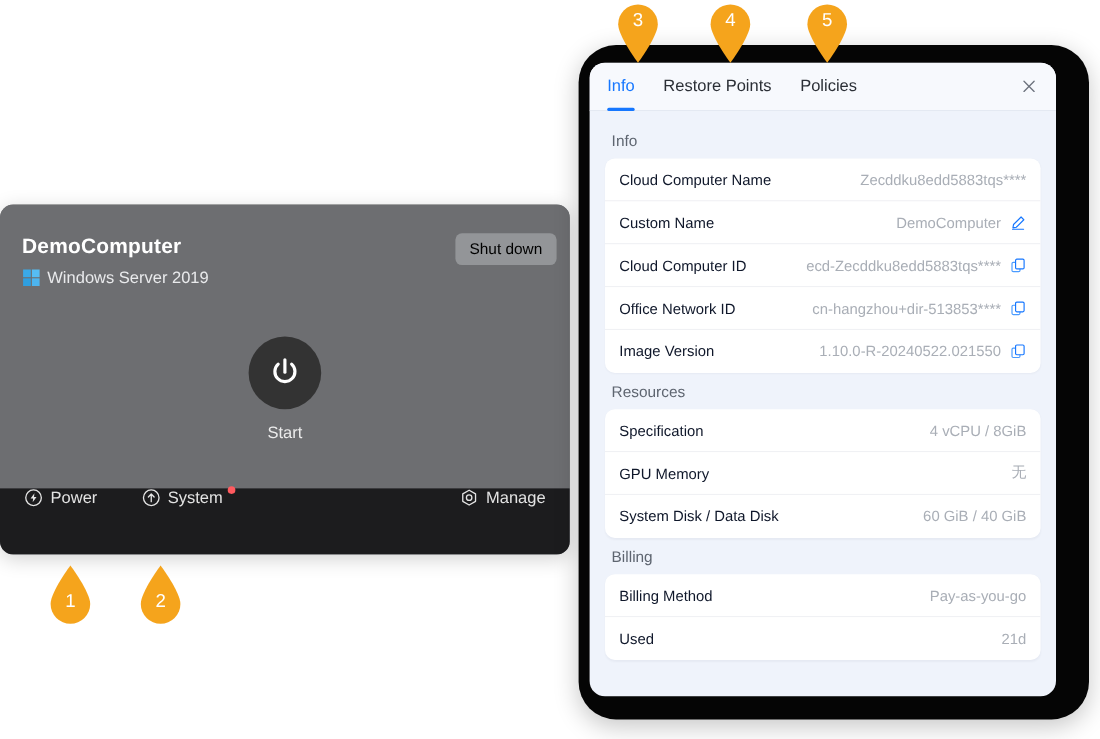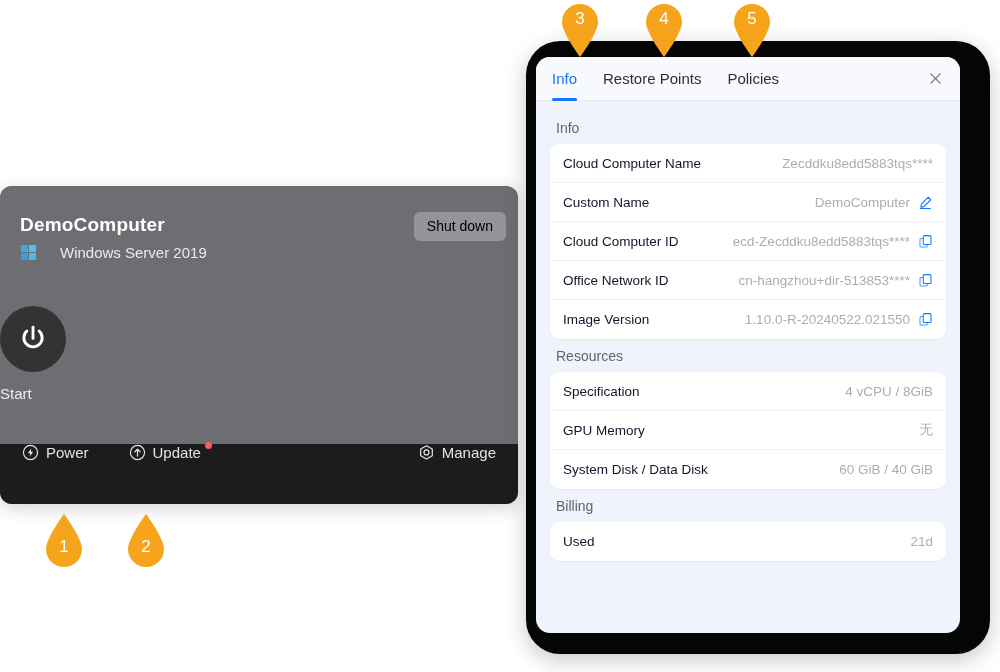--- a/index.html
+++ b/index.html
@@ -42,21 +42,21 @@
     font-weight: bold;
     color: #ffffff;
     letter-spacing: 0.2px;
   }
   #os-row {
     position: absolute;
     left: 21px;
     top: 58px;
     display: flex;
     align-items: center;
-    gap: 24px;
+    gap: 7px;
   }
   .win-logo {
     width: 15px;
     height: 15px;
     display: grid;
     grid-template-columns: 1fr 1fr;
     grid-template-rows: 1fr 1fr;
     gap: 1.6px;
     flex: 0 0 auto;
   }
@@ -85,20 +85,21 @@
     cursor: pointer;
     font-family: "Liberation Sans", sans-serif;
     line-height: 1;
   }
   #power-zone {
     position: absolute;
     left: 0; right: 0;
     top: 120px;
     display: flex;
     flex-direction: column;
+    align-items: center;
   }
   #power-button {
     width: 66px;
     height: 66px;
     border-radius: 50%;
     background: #333333;
     display: flex;
     align-items: center;
     justify-content: center;
     cursor: pointer;
@@ -310,21 +311,21 @@
         <path d="M13.1 6.2 L8.2 12.9 H11.4 L10.9 17.8 L15.8 11.1 H12.6 Z" fill="#e3e3e3"></path>
       </svg>
       <span>Power</span>
     </div>
 
     <div class="footer-action">
       <svg width="17" height="17" viewBox="0 0 24 24">
         <circle cx="12" cy="12" r="10" stroke="#e3e3e3" stroke-width="1.7" fill="none"></circle>
         <path d="M12 17 L12 7.4 M8.3 11 L12 7.2 L15.7 11" stroke="#e3e3e3" stroke-width="1.7" fill="none" stroke-linecap="round" stroke-linejoin="round"></path>
       </svg>
-      <span>Update</span>
+      <span>System</span>
       <span class="badge-dot"></span>
     </div>
 
     <div class="footer-action right">
       <svg width="17" height="17" viewBox="0 0 24 24">
         <path d="M12 2.4 L20.2 7.1 V16.6 L12 21.3 L3.8 16.6 V7.1 Z" stroke="#e3e3e3" stroke-width="1.7" fill="none" stroke-linejoin="round"></path>
         <circle cx="12" cy="11.9" r="3.5" stroke="#e3e3e3" stroke-width="1.7" fill="none"></circle>
       </svg>
       <span>Manage</span>
     </div>
@@ -414,20 +415,24 @@
         </div>
         <div class="kv-row">
           <span class="kv-key">System Disk / Data Disk</span>
           <span class="kv-val">60 GiB / 40 GiB</span>
         </div>
       </div>
 
       <div class="section-title">Billing</div>
       <div class="card-group">
         <div class="kv-row">
+          <span class="kv-key">Billing Method</span>
+          <span class="kv-val">Pay-as-you-go</span>
+        </div>
+        <div class="kv-row">
           <span class="kv-key">Used</span>
           <span class="kv-val">21d</span>
         </div>
       </div>
 
     </div>
   </div>
 </div>
 
 <div id="marker-layer">

